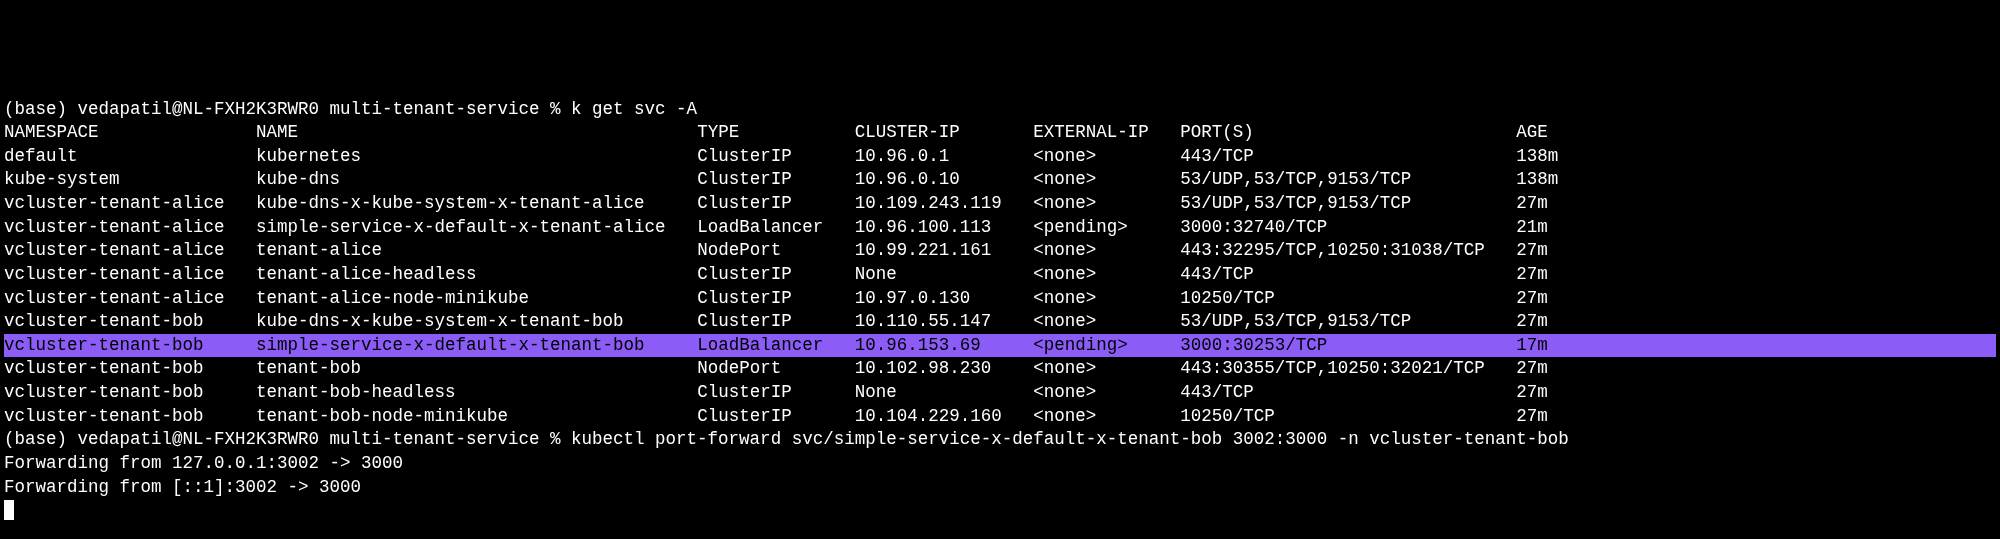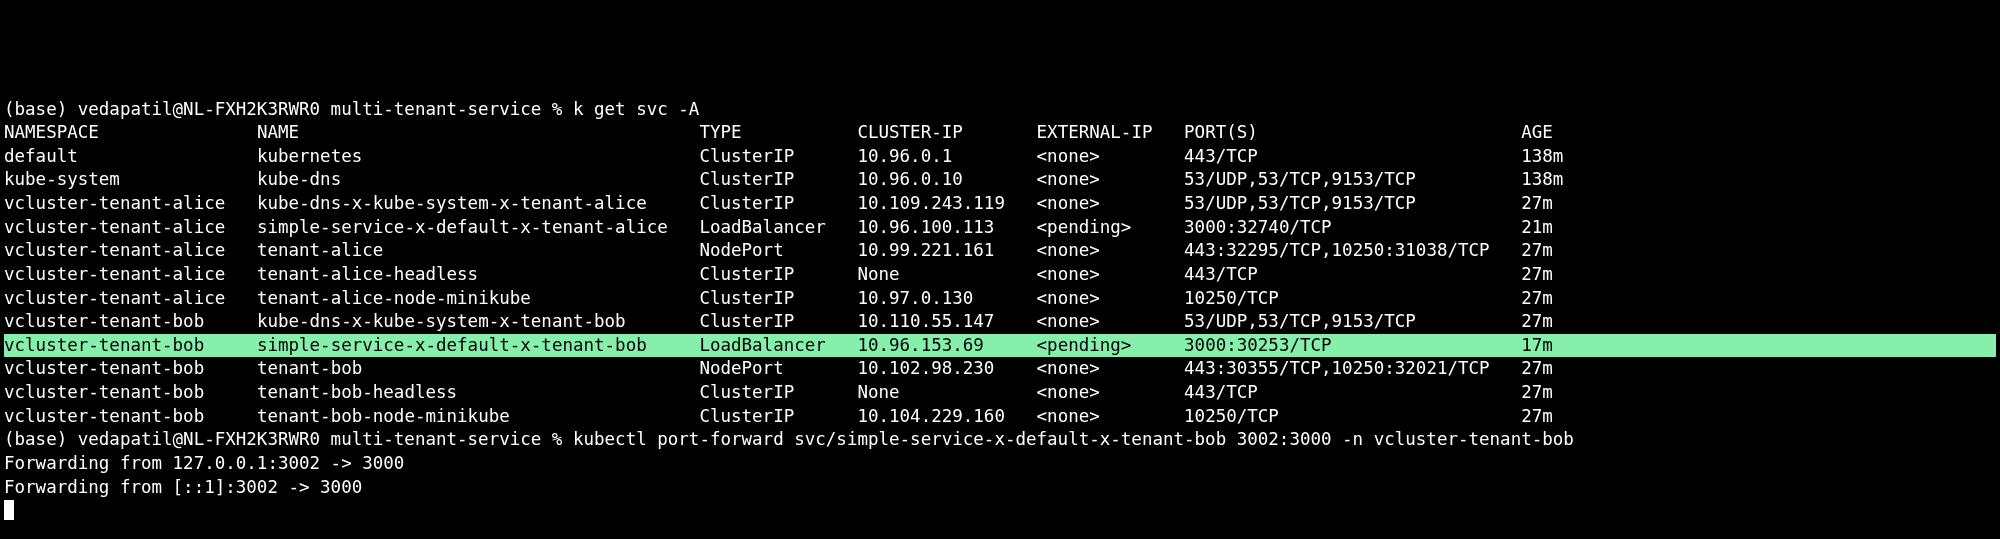--- a/index.html
+++ b/index.html
@@ -12,23 +12,24 @@
       color: #fff;
       font-family: "Menlo", "Monaco", "Consolas", monospace;
       font-size: 17.5px;
       line-height: 1.35;
       padding: 3px 4px;
       white-space: pre;
       letter-spacing: 0;
     }
     .line {
       white-space: pre;
+      font-family: Liberation Mono, monospace;
     }
     .highlight {
-      background: #86efac;
+      background: #8b5cf6;
       color: #000;
       display: block;
     }
     .cursor {
       display: inline-block;
       width: 10px;
       height: 20px;
       background: #fff;
       vertical-align: text-bottom;
     }

